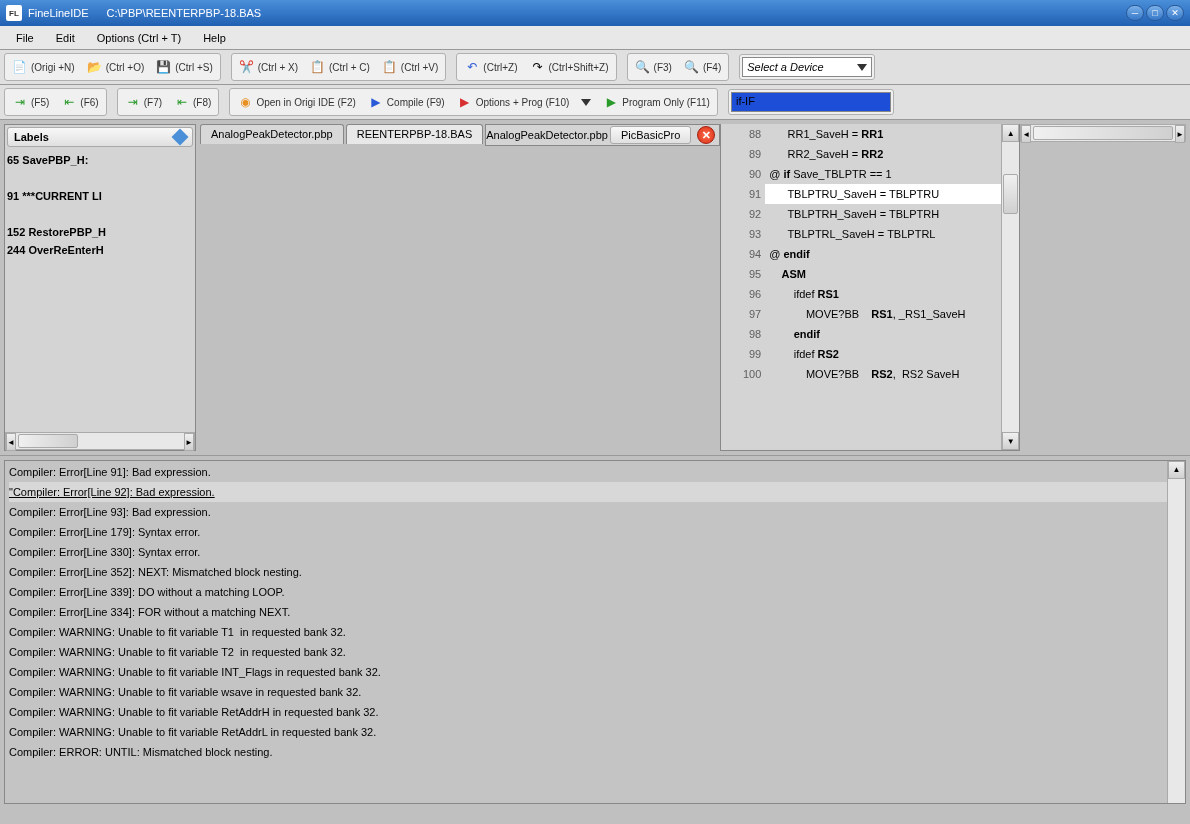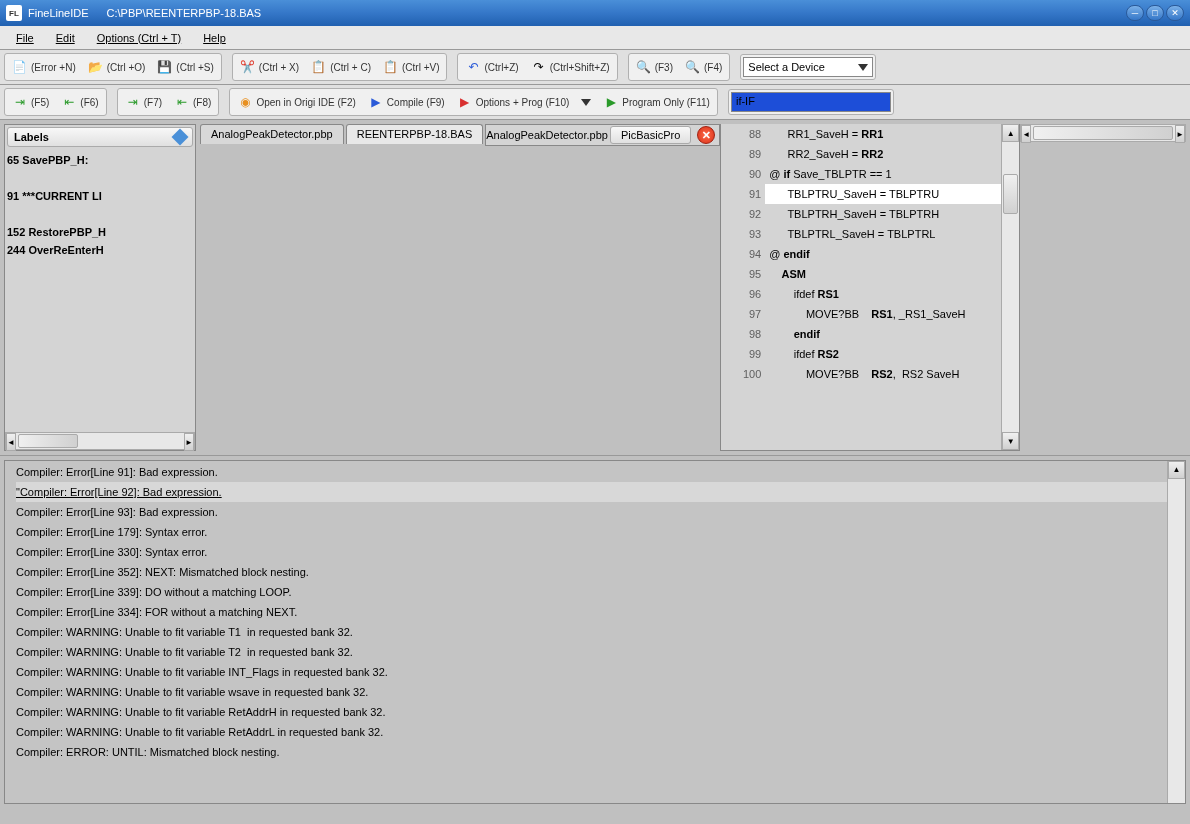--- a/index.html
+++ b/index.html
@@ -3,28 +3,28 @@
 <meta charset="utf-8">
 <style>
 * { margin:0; padding:0; box-sizing:border-box; font-family:Tahoma,Arial,sans-serif; font-size:11px; }
 body { background:#c0c0c0; width:1190px; height:824px; overflow:hidden; }
 .titlebar { height:26px; background:linear-gradient(to bottom,#4a8fd8 0%,#3577c8 50%,#2060b0 100%); display:flex; align-items:center; padding:0 6px; color:#fff; font-size:12px; }
 .title-icon { width:16px; height:16px; background:#fff; color:#333; display:flex; align-items:center; justify-content:center; font-size:8px; font-weight:bold; border-radius:2px; margin-right:6px; }
 .title-gap { width:18px; }
 .win-ctrl { margin-left:auto; display:flex; gap:2px; }
 .win-btn { width:18px; height:16px; background:linear-gradient(to bottom,#7ab0e8,#3577c8); border:1px solid #2a5a9a; border-radius:8px; display:flex; align-items:center; justify-content:center; color:#fff; font-size:9px; cursor:pointer; }
 .menubar { height:24px; background:#e8e8e8; border-bottom:1px solid #999; display:flex; align-items:center; padding:0 6px; gap:2px; }
-.menu-item { padding:3px 10px; cursor:pointer;text-decoration:underline; }
+.menu-item { padding:3px 10px; cursor:pointer; }
 .toolbar { background:#e0e0e0; border-bottom:1px solid #999; display:flex; align-items:center; padding:3px 4px; gap:2px; }
 .tgroup { display:flex; align-items:center; background:#f0f0f0; border:1px solid #b0b0b0; border-radius:3px; padding:2px; gap:2px; }
 .tbtn { display:flex; align-items:center; padding:3px 5px; gap:3px; cursor:pointer; border-radius:2px; }
 .ticon { width:16px; height:16px; display:flex; align-items:center; justify-content:center; font-size:12px; }
 .tlbl { font-size:10px; color:#333; }
 .spacer { width:6px; }
-.device-sel { background:#fff; border:1px solid #888; padding:2px 4px; min-width:130px; height:20px; display:flex; align-items:center; justify-content:space-between; }
+.device-sel { background:#fff; border:1px solid #888; padding:2px 4px; min-width:130px; height:20px; display:flex; align-items:center; justify-content:space-between;font-style:italic; }
 .snip-box { background:#1d4ed8; border:1px solid #888; padding:2px 4px; min-width:160px; height:20px; }
 .workspace { display:flex; height:336px; border-bottom:1px solid #999; }
 .left-panel { width:192px; background:#d4d4d4; border:1px solid #888; margin:4px 2px 4px 4px; display:flex; flex-direction:column;font-weight:bold; }
 .lp-hdr { background:linear-gradient(to bottom,#f8f8f8,#e0e0e0); border:1px solid #aaa; border-radius:3px; margin:2px; padding:3px 6px; display:flex; align-items:center; justify-content:space-between; }
 .lp-list { flex:1; overflow:hidden; font-family:'Courier New',monospace; font-size:13px; padding:2px; line-height:18px; }
 .lp-row { white-space:nowrap; }
 .right-panel { flex:1; margin:4px 4px 4px 2px; display:flex; flex-direction:row; }
 .tabs { display:flex; height:20px; margin-bottom:2px; }
 .tab { padding:3px 10px; background:#d8d8d8; border:1px solid #888; border-bottom:none; border-radius:3px 3px 0 0; margin-right:2px; cursor:pointer; font-size:11px; }
 .tab.active { background:#e8e8e8; }
@@ -39,21 +39,21 @@
 .code-line.hl { background:#fff; }
 .code .bold { font-weight:bold; }
 .margin-col { position:absolute; left:850px; top:0; bottom:0; width:1px; background:#888; }
 .vscroll { width:18px; background:#e8e8e8; border-left:1px solid #aaa; display:flex; flex-direction:column; }
 .sbtn { height:18px; background:linear-gradient(to bottom,#f0f0f0,#d0d0d0); border:1px solid #aaa; display:flex; align-items:center; justify-content:center; font-size:8px; cursor:pointer; }
 .sthumb-v { height:40px; background:linear-gradient(to bottom,#f0f0f0,#d0d0d0); border:1px solid #aaa; margin:2px 1px; border-radius:2px; }
 .hscroll-row { display:flex; height:18px; }
 .hscroll { flex:1; background:#e8e8e8; border:1px solid #aaa; display:flex; }
 .sthumb-h { width:60px; background:linear-gradient(to right,#f0f0f0,#d0d0d0); border:1px solid #aaa; margin:1px 2px; border-radius:2px; }
 .sthumb-h.wide { width:140px; }
-.output { background:#c4c4c4; margin:4px; border:1px solid #888; height:344px; overflow:hidden; position:relative; font-family:'Courier New',monospace; font-size:14px; line-height:20px; padding:1px 11px; }
+.output { background:#c4c4c4; margin:4px; border:1px solid #888; height:344px; overflow:hidden; position:relative; font-family:'Courier New',monospace; font-size:14px; line-height:20px; padding:1px 4px; }
 .output-line { white-space:pre; }
 .output-line.hl { background:#d8d8d8; text-decoration:underline; }
 .out-vsb { position:absolute; right:0; top:0; bottom:0; width:18px; background:#e8e8e8; border-left:1px solid #aaa; }
 .diamond { width:12px; height:12px; background:#4a90d8; transform:rotate(45deg); }
 .drop-tri { width:0; height:0; border-left:5px solid transparent; border-right:5px solid transparent; border-top:7px solid #333; }
 .play-green { color:#2a9a2a; }
 .play-blue { color:#2a5ad8; }
 .play-red { color:#d83030; }
 .orange { color:#e89020; }
 .mag { color:#5a8ac8; }
@@ -77,21 +77,21 @@
   <div class="menu-item">File</div>
   <div class="menu-item">Edit</div>
   <div class="menu-item">Options (Ctrl + T)</div>
   <div class="menu-item">Help</div>
 </div>
 
 <div class="toolbar">
   <div class="tgroup">
     <div class="tbtn">
         <span class="ticon">📄</span>
-        <span class="tlbl">(Error +N)</span>
+        <span class="tlbl">(Origi +N)</span>
       </div>
     <div class="tbtn">
         <span class="ticon orange">📂</span>
         <span class="tlbl">(Ctrl +O)</span>
       </div>
     <div class="tbtn">
         <span class="ticon">💾</span>
         <span class="tlbl">(Ctrl +S)</span>
       </div>
   </div>

